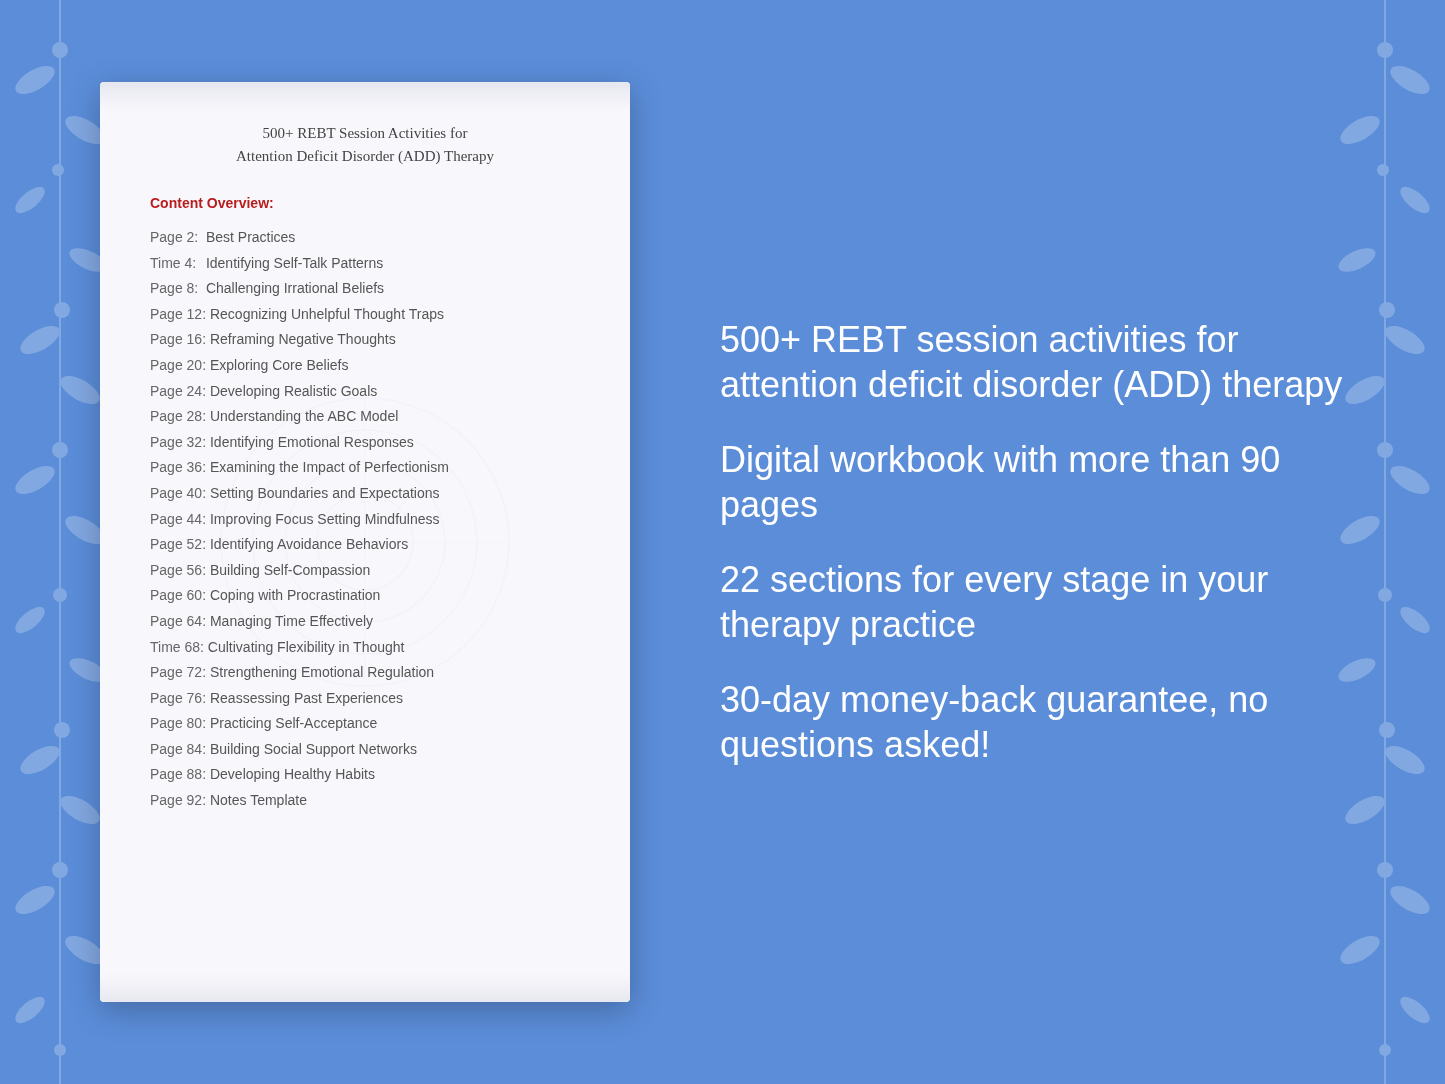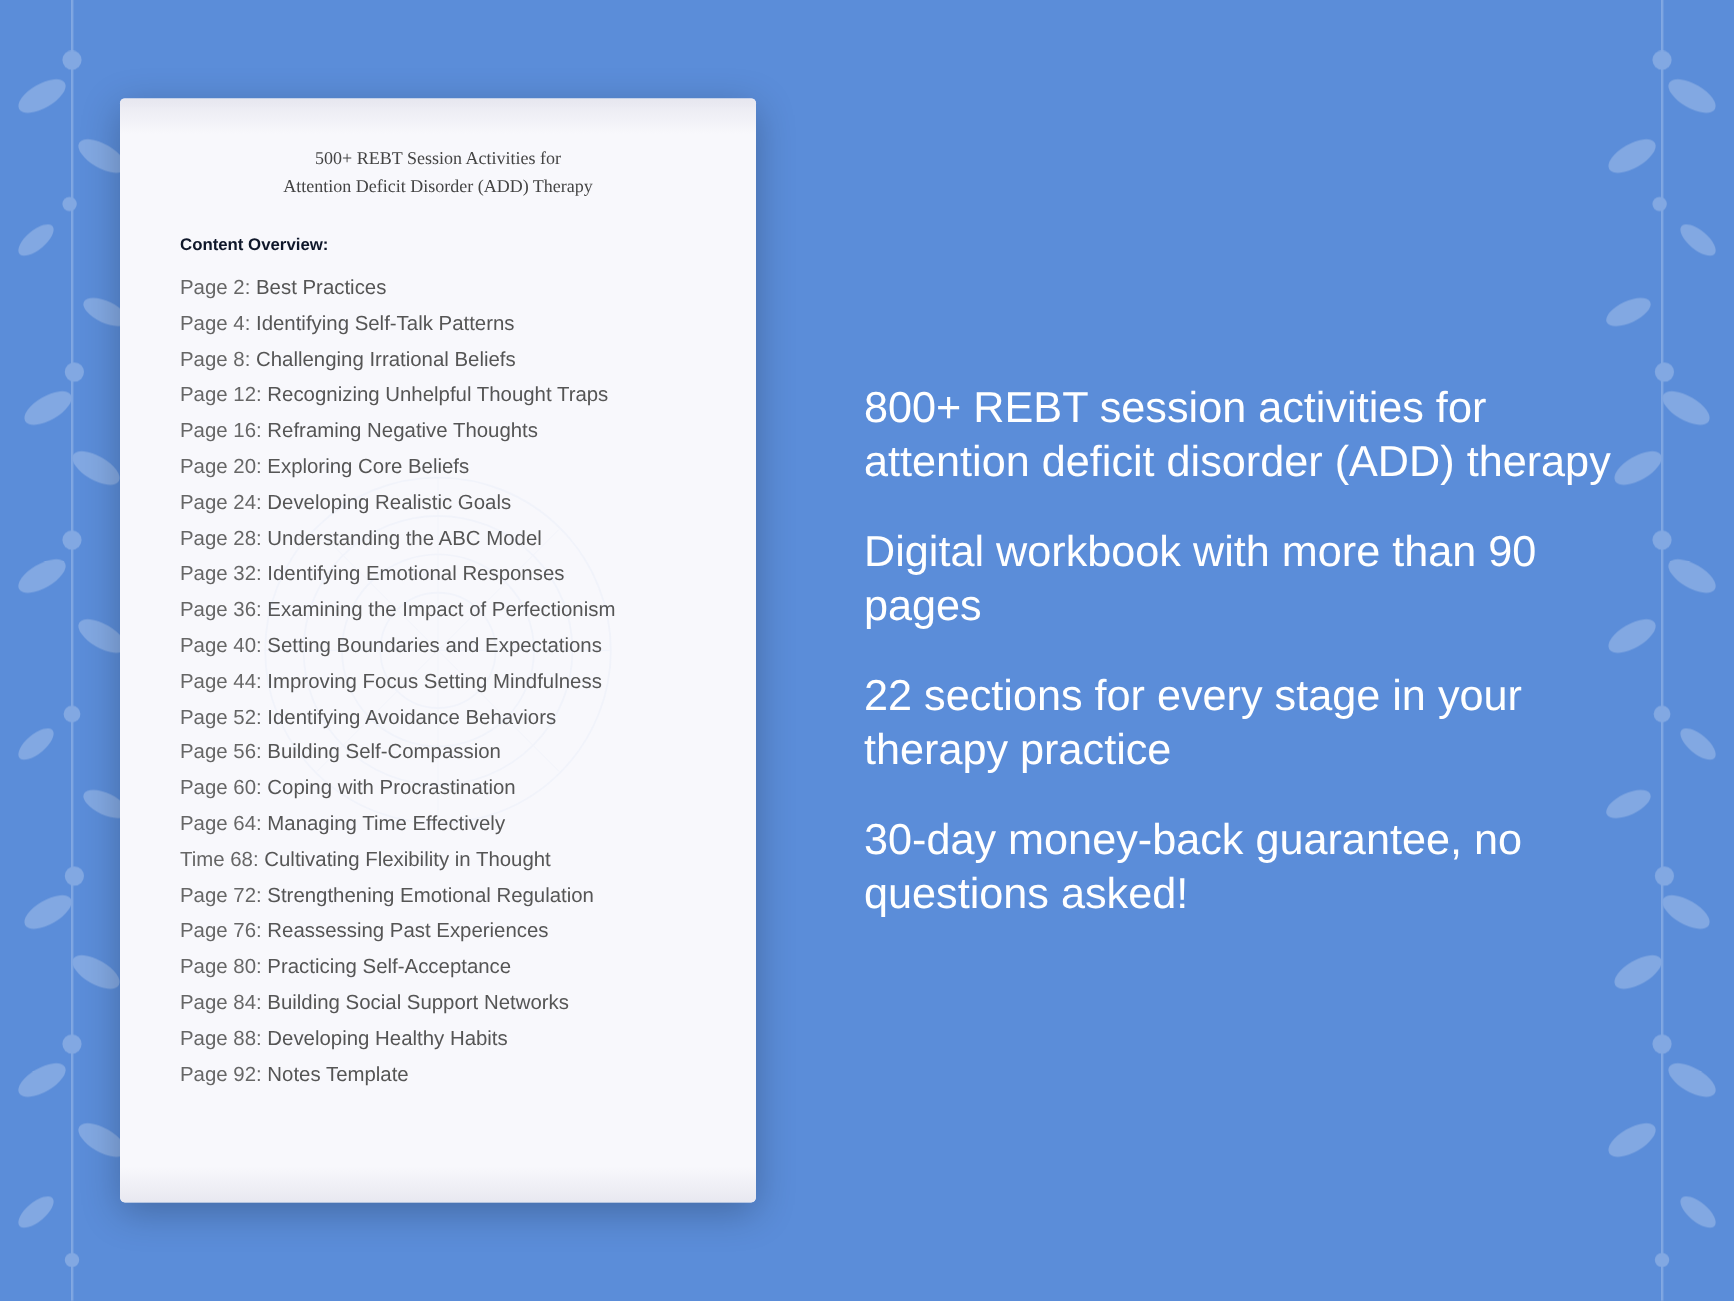--- a/index.html
+++ b/index.html
@@ -75,32 +75,32 @@
       font-size: 15px;
       color: #444;
       font-weight: 400;
       line-height: 1.5;
       margin-bottom: 28px;
       font-family: Georgia, serif;
     }
 
     .content-overview-label {
       font-size: 14px;
-      color: #0f172a;
+      color: #b91c1c;
       font-weight: 600;
       margin-bottom: 14px;
       font-family: Arial, sans-serif;
     }
 
     .toc-list {
       list-style: none;
     }
 
     .toc-item {
-      font-size: 17px;
+      font-size: 14px;
       color: #555;
       padding: 3px 0;
       font-family: Arial, sans-serif;
       line-height: 1.4;
     }
 
     .toc-item .page-num {
       color: #666;
       display: inline-block;
       min-width: 52px;
@@ -209,21 +209,21 @@
 
     <div class="doc-title">
       <span>500+ REBT Session Activities for</span><br>
       <span>Attention Deficit Disorder (ADD) Therapy</span>
     </div>
 
     <div class="content-overview-label">Content Overview:</div>
 
     <ul class="toc-list">
     <li class="toc-item"><span class="page-num">Page  2:</span><span> Best Practices</span></li>
-        <li class="toc-item"><span class="page-num">Page  4:</span><span> Identifying Self-Talk Patterns</span></li>
+        <li class="toc-item"><span class="page-num">Time  4:</span><span> Identifying Self-Talk Patterns</span></li>
         <li class="toc-item"><span class="page-num">Page  8:</span><span> Challenging Irrational Beliefs</span></li>
         <li class="toc-item"><span class="page-num">Page 12:</span><span> Recognizing Unhelpful Thought Traps</span></li>
         <li class="toc-item"><span class="page-num">Page 16:</span><span> Reframing Negative Thoughts</span></li>
         <li class="toc-item"><span class="page-num">Page 20:</span><span> Exploring Core Beliefs</span></li>
         <li class="toc-item"><span class="page-num">Page 24:</span><span> Developing Realistic Goals</span></li>
         <li class="toc-item"><span class="page-num">Page 28:</span><span> Understanding the ABC Model</span></li>
         <li class="toc-item"><span class="page-num">Page 32:</span><span> Identifying Emotional Responses</span></li>
         <li class="toc-item"><span class="page-num">Page 36:</span><span> Examining the Impact of Perfectionism</span></li>
         <li class="toc-item"><span class="page-num">Page 40:</span><span> Setting Boundaries and Expectations</span></li>
         <li class="toc-item"><span class="page-num">Page 44:</span><span> Improving Focus Setting Mindfulness</span></li>
@@ -238,17 +238,17 @@
         <li class="toc-item"><span class="page-num">Page 84:</span><span> Building Social Support Networks</span></li>
         <li class="toc-item"><span class="page-num">Page 88:</span><span> Developing Healthy Habits</span></li>
         <li class="toc-item"><span class="page-num">Page 92:</span><span> Notes Template</span></li>
       </ul>
 
     <div style="position:absolute;bottom:0;left:0;right:0;height:30px;background:linear-gradient(to top,#e8e8f0,transparent);border-radius:0 0 4px 4px;"></div>
   </div>
 </div>
 
 <div class="right-panel">
-<div class="feature-text">800+ REBT session activities for attention deficit disorder (ADD) therapy</div>
+<div class="feature-text">500+ REBT session activities for attention deficit disorder (ADD) therapy</div>
     <div class="feature-text">Digital workbook with more than 90 pages</div>
     <div class="feature-text">22 sections for every stage in your therapy practice</div>
     <div class="feature-text">30-day money-back guarantee, no questions asked!</div>
   </div>
 
 </body></html>

